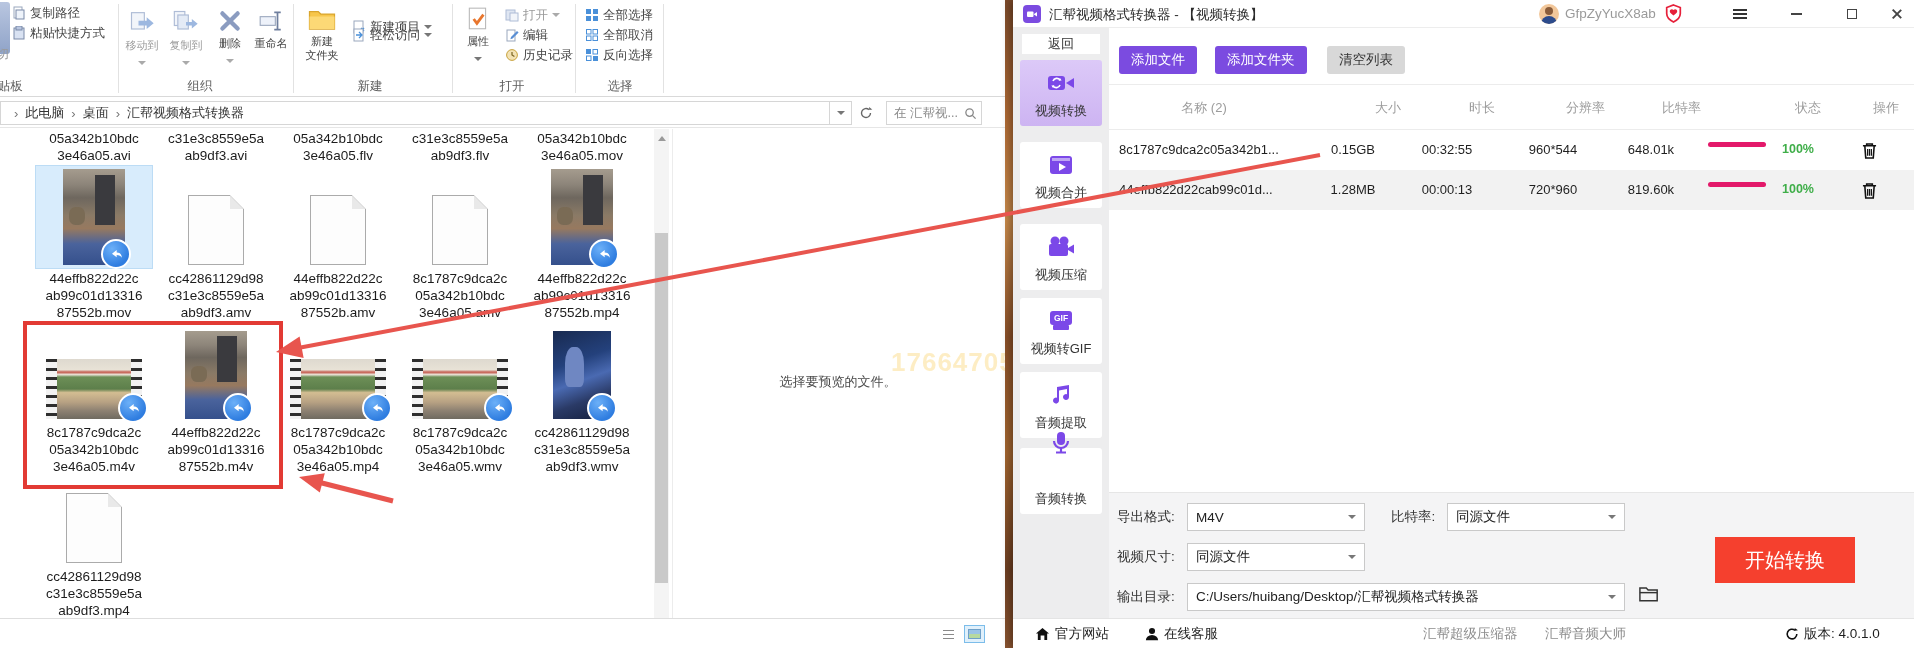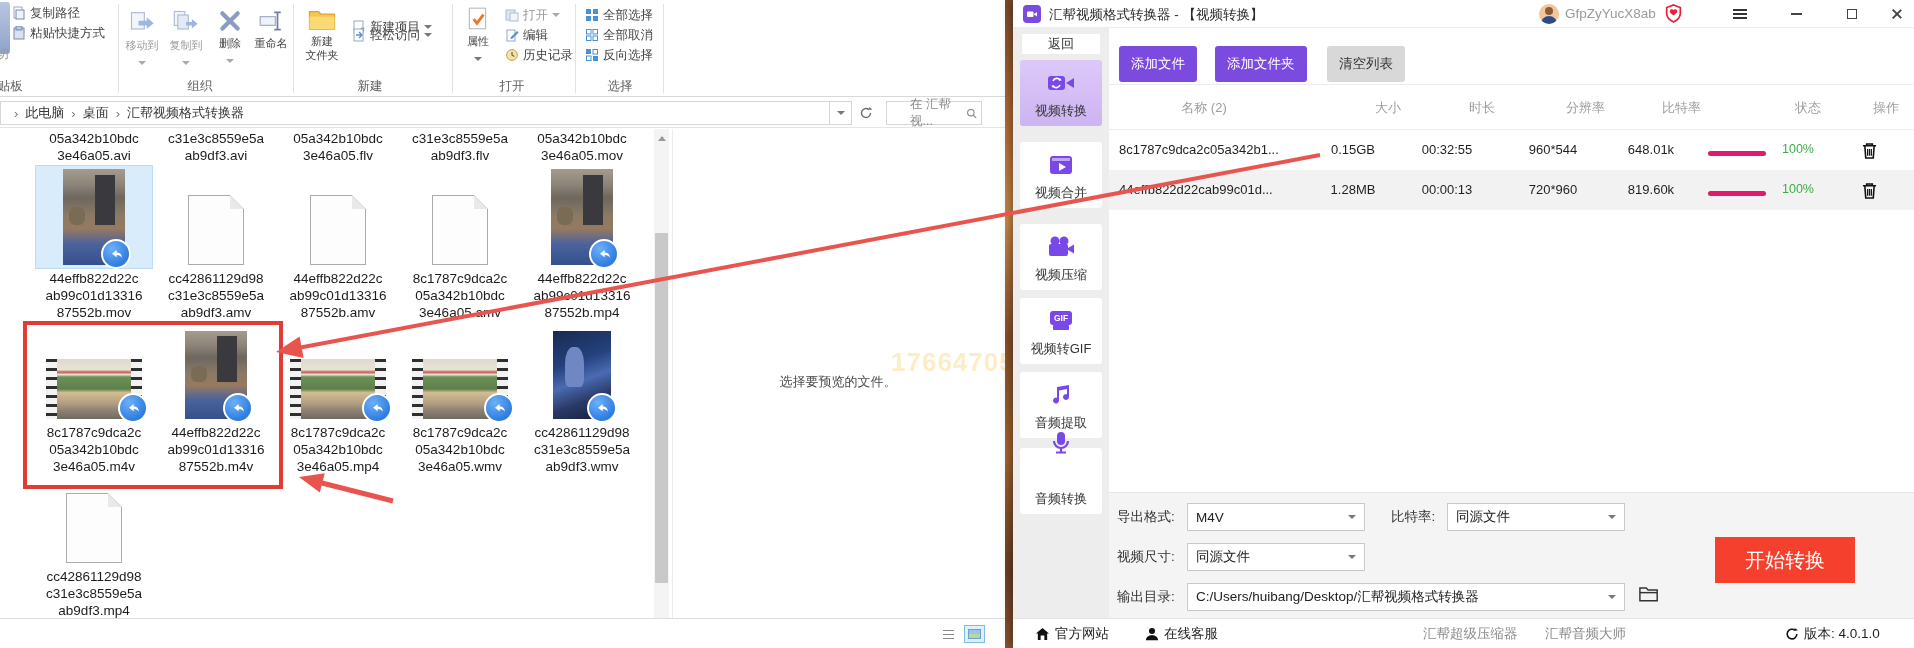--- a/index.html
+++ b/index.html
@@ -19,21 +19,21 @@
   .rsmall{position:absolute;display:flex;align-items:center;gap:4px;font-size:12.5px;color:#444;height:18px;}
   .caret{display:inline-block;width:0;height:0;border-left:4px solid transparent;border-right:4px solid transparent;border-top:4px solid #777;}
   .caret.lt{border-top-color:#aaa;}
 
   
   .addrrow{position:absolute;left:0;top:98px;width:100%;height:30px;background:#fff;border-bottom:1px solid #e6e6e6;}
   .addrbox{position:absolute;left:0;top:3px;width:830px;height:24px;border:1px solid #d6d6d6;background:#fff;display:flex;align-items:center;font-size:13px;color:#333;padding-left:6px;}
   .crumbsep{color:#777;margin:0 7px;font-size:13px;}
   .addr-caret-btn{position:absolute;left:830px;top:3px;width:22px;height:24px;border:1px solid #d6d6d6;border-left:none;display:flex;align-items:center;justify-content:center;}
   .refresh-btn{position:absolute;left:854px;top:3px;width:24px;height:24px;display:flex;align-items:center;justify-content:center;}
-  .searchbox{position:absolute;left:886px;top:3px;width:96px;height:24px;border:1px solid #d6d6d6;display:flex;align-items:center;font-size:12.5px;color:#8a8a8a;padding:0 4px 0 23px;justify-content:space-between;}
+  .searchbox{position:absolute;left:886px;top:3px;width:96px;height:24px;border:1px solid #d6d6d6;display:flex;align-items:center;font-size:12.5px;color:#8a8a8a;padding:0 4px 0 7px;justify-content:space-between;}
 
   
   .filearea{position:absolute;left:0;top:129px;width:672px;height:489px;background:#fff;overflow:hidden;}
   .navsliver{position:absolute;left:0;top:129px;width:22px;height:489px;background:#fff;}
   .navbar-track{position:absolute;left:10px;top:8px;width:6px;height:460px;background:#f2f2f2;}
   .navbar-thumb{position:absolute;left:10px;top:160px;width:6px;height:190px;background:#d4d4d4;}
   .navfrag{position:absolute;left:1px;width:8px;height:2px;background:#c9c9c9;}
   .fcell{position:absolute;width:116px;text-align:center;}
   .fthumb{height:102px;display:flex;align-items:flex-end;justify-content:center;position:relative;padding-bottom:3px;}
   .fthumb.short{height:94px;}
@@ -92,33 +92,33 @@
   .x-ic::before{transform:rotate(45deg);} .x-ic::after{transform:rotate(-45deg);}
 
   .side{position:absolute;left:0;top:28px;width:96px;height:590px;background:#ededee;}
   .backbtn{position:absolute;left:9px;top:6px;width:78px;height:20px;background:#fff;font-size:13px;color:#333;display:flex;align-items:center;justify-content:center;}
   .sitem{position:absolute;left:7px;width:82px;height:66px;background:#fff;border-radius:3px;display:flex;flex-direction:column;align-items:center;justify-content:flex-end;padding-bottom:6px;}
   .sitem.active{background:linear-gradient(180deg,#dcc9f8,#cdb4f2);}
   .sitem .slabel{font-size:13px;color:#333;margin-top:4px;}
   .sitem .sic{height:30px;display:flex;align-items:center;}
 
   .content{position:absolute;left:96px;top:28px;right:0;height:590px;background:#fff;}
-  .btn{position:absolute;top:18px;height:36px;border-radius:3px;font-size:13.5px;display:flex;align-items:center;justify-content:center;color:#fff;background:#7b4be0;padding:8px 12px;}
+  .btn{position:absolute;top:18px;height:28px;border-radius:3px;font-size:13.5px;display:flex;align-items:center;justify-content:center;color:#fff;background:#7b4be0;padding:8px 12px;}
   .btn.gray{background:#d8d8d8;color:#333;}
   .thead{position:absolute;left:0;top:56px;width:100%;height:46px;border-top:1px solid #ececec;border-bottom:1px solid #ececec;}
   .th{position:absolute;top:14px;font-size:13px;color:#9c9c9c;text-align:right;}
   .trow{position:absolute;left:0;width:100%;height:40px;}
   .trow.alt{background:#f2f2f2;}
   .td{position:absolute;top:12px;font-size:13px;color:#1f1f1f;text-align:center;}
   .t-name{left:10px;width:210px;text-align:left;}
   .th.t-name{left:30px;width:130px;text-align:center;}
   .t-size{left:196px;width:96px;} .t-dur{left:290px;width:96px;}
   .t-res{left:392px;width:104px;} .t-bit{left:492px;width:100px;}
   .t-status{left:592px;width:120px;} .t-op{left:730px;width:60px;}
-  .statusflex{display:flex;align-items:flex-end;justify-content:center;gap:16px;}
+  .statusflex{display:flex;align-items:flex-start;justify-content:center;gap:16px;font-weight:bold;}
   .pbar{display:inline-block;width:58px;height:5px;border-radius:3px;background:#e3196a;}
   .pct{font-size:12.5px;color:#3fae49;}
 
   .settings{position:absolute;left:96px;top:492px;right:0;height:126px;background:#f4f4f5;border-top:1px solid #e6e6e6;}
   .slbl{position:absolute;font-size:13.5px;color:#333;height:28px;line-height:28px;}
   .selbox{position:absolute;height:28px;background:#fff;border:1px solid #c9c9c9;display:flex;align-items:center;justify-content:space-between;font-size:13.5px;color:#222;padding:0 8px;}
   .startbtn{position:absolute;left:606px;top:44px;width:140px;height:46px;background:#f5402e;color:#fff;font-size:20px;display:flex;align-items:center;justify-content:center;}
   .appfooter{position:absolute;left:0;top:618px;width:100%;height:30px;background:#fff;border-top:1px solid #e4e4e4;}
   .fitem{position:absolute;top:0;height:30px;display:flex;align-items:center;gap:5px;font-size:13.5px;color:#1f1f1f;}
   .fitem.dim{color:#8c8c8c;}

